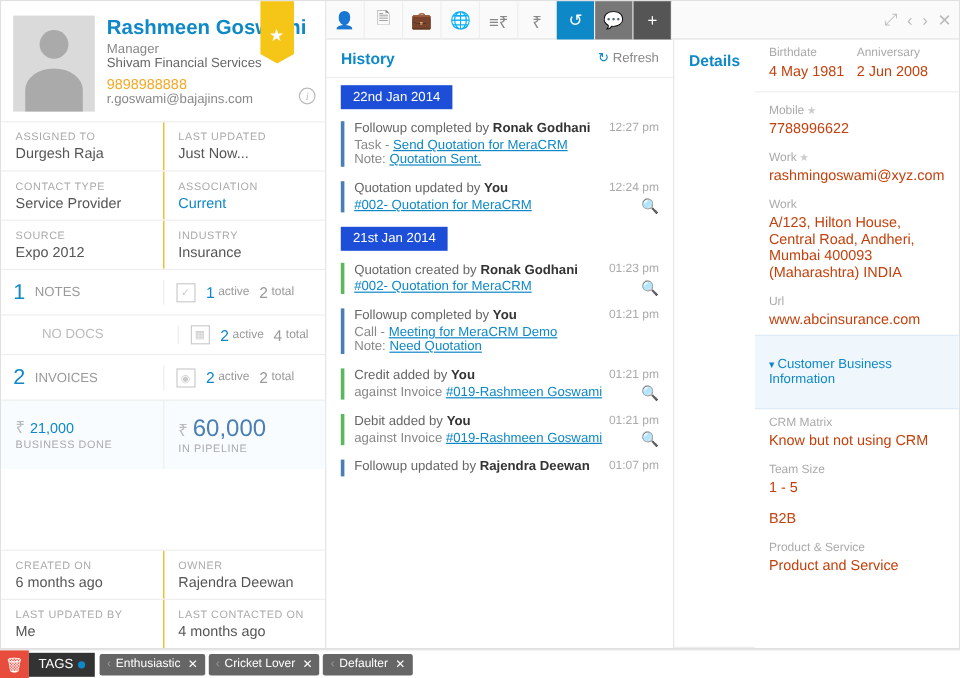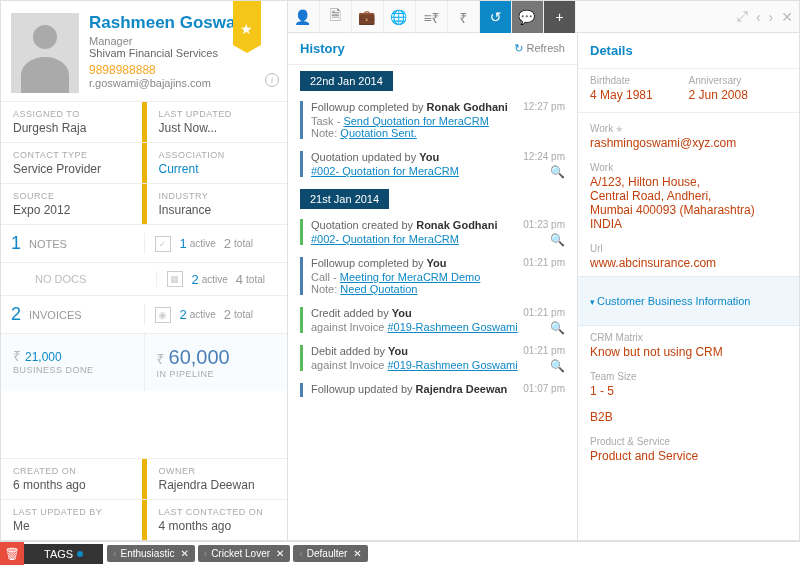--- a/index.html
+++ b/index.html
@@ -1,36 +1,36 @@
 <!DOCTYPE html>
 <html><head>
 <meta charset="utf-8">
 <style>
 *{box-sizing:border-box;margin:0;padding:0;font-family:"Segoe UI",Arial,sans-serif}
 body{background:#fff;color:#444;font-size:12px;width:800px;height:565px;overflow:hidden;position:relative}
 .wrap{display:flex;height:541px;border:1px solid #e0e0e0}
 .col1{width:287px;border-right:1px solid #e0e0e0;display:flex;flex-direction:column;background:#fff}
 .col2{width:290px;border-right:1px solid #e0e0e0;display:flex;flex-direction:column;background:#fff}
-.col3{flex:1;display:flex;flex-direction:column;background:#fff}
+.col3{flex:1;display:flex;flex-direction:row;background:#fff}
 .head{display:flex;align-items:flex-start;padding:12px 10px 8px;position:relative}
 .avatar{width:68px;height:80px;background:#dadada;position:relative;margin-right:10px;flex-shrink:0}
 .avatar::before{content:"";position:absolute;top:12px;left:22px;width:24px;height:24px;border-radius:50%;background:#aaa}
 .avatar::after{content:"";position:absolute;bottom:0;left:10px;width:48px;height:36px;border-radius:50% 50% 0 0;background:#aaa}
 .name{color:#0e88c6;font-size:17px;font-weight:600;margin-bottom:2px}
 .role{color:#888;font-size:11px}
 .comp{color:#666;font-size:11px;margin-bottom:4px}
 .phone{color:#f5a623;font-size:12px}
 .email{color:#888;font-size:11px}
 .ribbon{position:absolute;right:26px;top:0;width:28px;height:44px;background:#f5c518}
 .ribbon::after{content:"★";color:#fff;position:absolute;left:7px;top:20px;font-size:14px}
 .ribbon::before{content:"";position:absolute;bottom:-8px;left:0;border-left:14px solid transparent;border-right:14px solid transparent;border-top:8px solid #f5c518}
 .info-i{position:absolute;right:8px;top:72px;width:14px;height:14px;border:1px solid #bbb;border-radius:50%;color:#bbb;font-style:italic;font-size:9px;text-align:center;line-height:12px;font-family:serif}
 .grid2{display:flex;border-top:1px solid #eee}
 .cell{flex:1;padding:7px 12px}
-.cell+.cell{border-left:5px solid #eab308}
+.cell+.cell{border-left:1px solid #eab308}
 .lbl{color:#aaa;font-size:9px;letter-spacing:.5px;text-transform:uppercase;margin-bottom:2px}
 .val{color:#555;font-size:12px}
 .val.link{color:#0e88c6}
 .statsrow{display:flex;border-top:1px solid #eee;padding:8px 0}
 .stat{flex:1;display:flex;align-items:center;padding:0 10px;font-size:11px;color:#999}
 .stat+.stat{border-left:1px solid #eee}
 .bignum{font-size:18px;color:#0e88c6;margin-right:8px;font-weight:300}
 .stat .ic{width:16px;height:16px;border:1px solid #ccc;margin-right:6px;font-size:9px;text-align:center;line-height:14px;color:#ccc}
 .actnum{color:#0e88c6;font-size:13px;margin:0 3px}
 .totnum{color:#999;font-size:13px;margin:0 3px 0 8px}
@@ -46,21 +46,21 @@
 .tbtn{width:32px;height:32px;display:flex;align-items:center;justify-content:center;color:#888;font-size:14px;cursor:pointer;border-right:1px solid #eee}
 .tbtn.active{background:#0e88c6;color:#fff}
 .tbtn.dark{background:#555;color:#fff}
 .tbtn.dark2{background:#777;color:#fff}
 .tbar-r{margin-left:auto;display:flex;align-items:center;padding-right:6px;gap:8px;color:#bbb;font-size:14px}
 .tbar-r span{cursor:pointer}
 .sect-title{display:flex;align-items:center;justify-content:space-between;padding:8px 12px;border-bottom:1px solid #eee}
 .sect-title .t{color:#0e88c6;font-size:13px;font-weight:600}
 .refresh{color:#888;font-size:11px;cursor:pointer}
 .refresh::before{content:"↻ ";color:#0e88c6}
-.datehdr{background:#0c4a6e;color:#fff;padding:4px 10px;font-size:11px;display:inline-block;margin:6px 0 4px 12px}
+.datehdr{background:#1d4ed8;color:#fff;padding:4px 10px;font-size:11px;display:inline-block;margin:6px 0 4px 12px}
 .hitem{display:flex;padding:6px 12px;position:relative}
 .hbar{width:3px;background:#4a7fb5;margin-right:8px;flex-shrink:0}
 .hbar.g{background:#5cb85c}
 .hbody{flex:1}
 .hline{color:#666;font-size:11px;margin-bottom:2px}
 .hline b{color:#333;font-weight:600}
 .hsub{color:#888;font-size:11px}
 .hlink{color:#0e88c6;text-decoration:underline}
 .htime{color:#aaa;font-size:10px;position:absolute;right:12px;top:6px}
 .mag{position:absolute;right:12px;bottom:4px;color:#bbb;font-size:12px}
@@ -68,21 +68,21 @@
 .det-title{color:#0e88c6;font-size:13px;font-weight:600;padding:10px 12px;border-bottom:1px solid #eee}
 .drow{display:flex;padding:6px 12px}
 .dcell{flex:1}
 .dlbl{color:#aaa;font-size:10px;margin-bottom:2px}
 .dval{color:#c2410c;font-size:12px}
 .star{color:#ccc;font-size:9px;margin-left:2px}
 .accordion{background:#f0f7fc;padding:18px 12px;color:#0e88c6;font-size:11px;border-top:1px solid #e0ecf5;border-bottom:1px solid #e0ecf5;cursor:pointer}
 .accordion::before{content:"▾ ";font-size:9px}
 .tags-bar{position:absolute;bottom:0;left:0;right:0;height:24px;background:#fff;display:flex;align-items:center;border-top:1px solid #e0e0e0}
 .tag-del{width:24px;height:24px;background:#e74c3c;color:#fff;display:flex;align-items:center;justify-content:center;font-size:12px}
-.tag-lbl{background:#333;color:#fff;padding:4px 20px;font-size:11px;margin-right:4px;display:flex;align-items:center}
+.tag-lbl{background:#333;color:#fff;padding:4px 8px;font-size:11px;margin-right:4px;display:flex;align-items:center}
 .tag-lbl .dot{width:6px;height:6px;background:#0e88c6;border-radius:50%;margin-left:4px}
 .tag{background:#666;color:#fff;padding:3px 6px;font-size:10px;margin-right:3px;display:flex;align-items:center;border-radius:2px}
 .tag .x{margin-left:6px;cursor:pointer}
 .tag::before{content:"‹";margin-right:4px;color:#999}
 </style>
 </head>
 <body>
 
 <div class="wrap">
 
@@ -283,20 +283,26 @@
                 <div class="dval">4 May 1981</div>
               </div>
             <div class="dcell">
                 <div class="dlbl">Anniversary</div>
                 <div class="dval">2 Jun 2008</div>
               </div>
           </div>
           <div style="border-top:1px solid #eee;margin:4px 0"></div>
           <div class="drow">
               <div class="dcell">
+                <div class="dlbl"><span>Mobile</span><span class="star">★</span></div>
+                <div class="dval">7788996622</div>
+              </div>
+            </div>
+          <div class="drow">
+              <div class="dcell">
                 <div class="dlbl"><span>Work</span><span class="star">★</span></div>
                 <div class="dval">rashmingoswami@xyz.com</div>
               </div>
             </div>
           <div class="drow">
               <div class="dcell">
                 <div class="dlbl">Work</div>
                 <div class="dval" style="white-space:pre-line">A/123, Hilton House,
 Central Road, Andheri,
 Mumbai 400093 (Maharashtra) INDIA</div>

